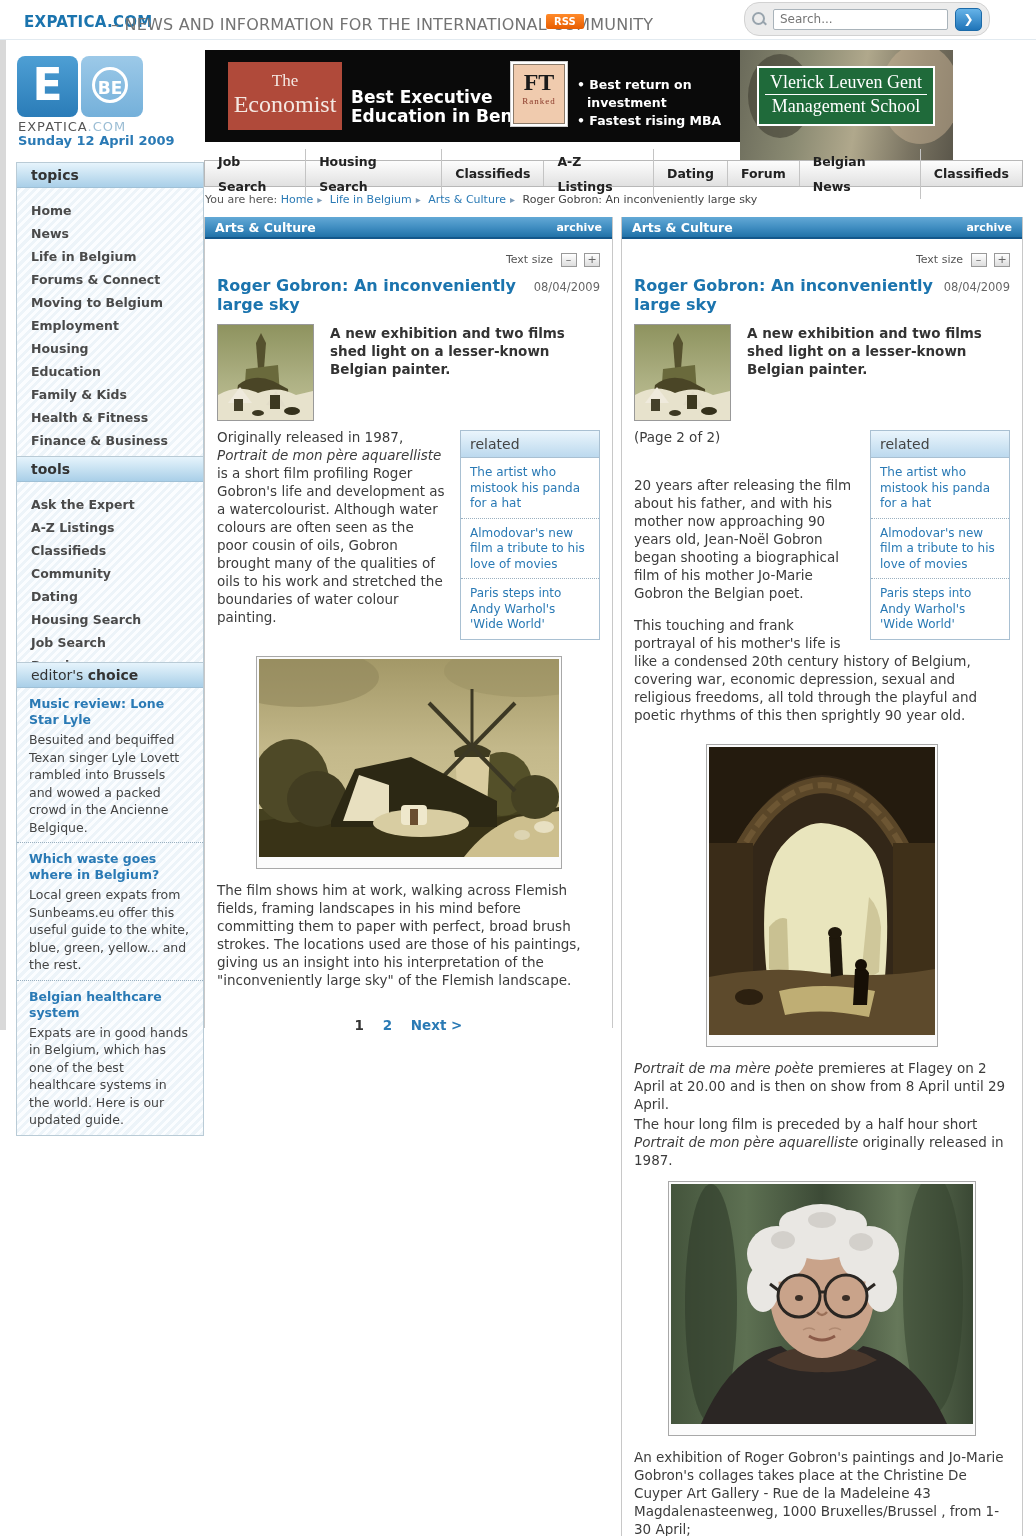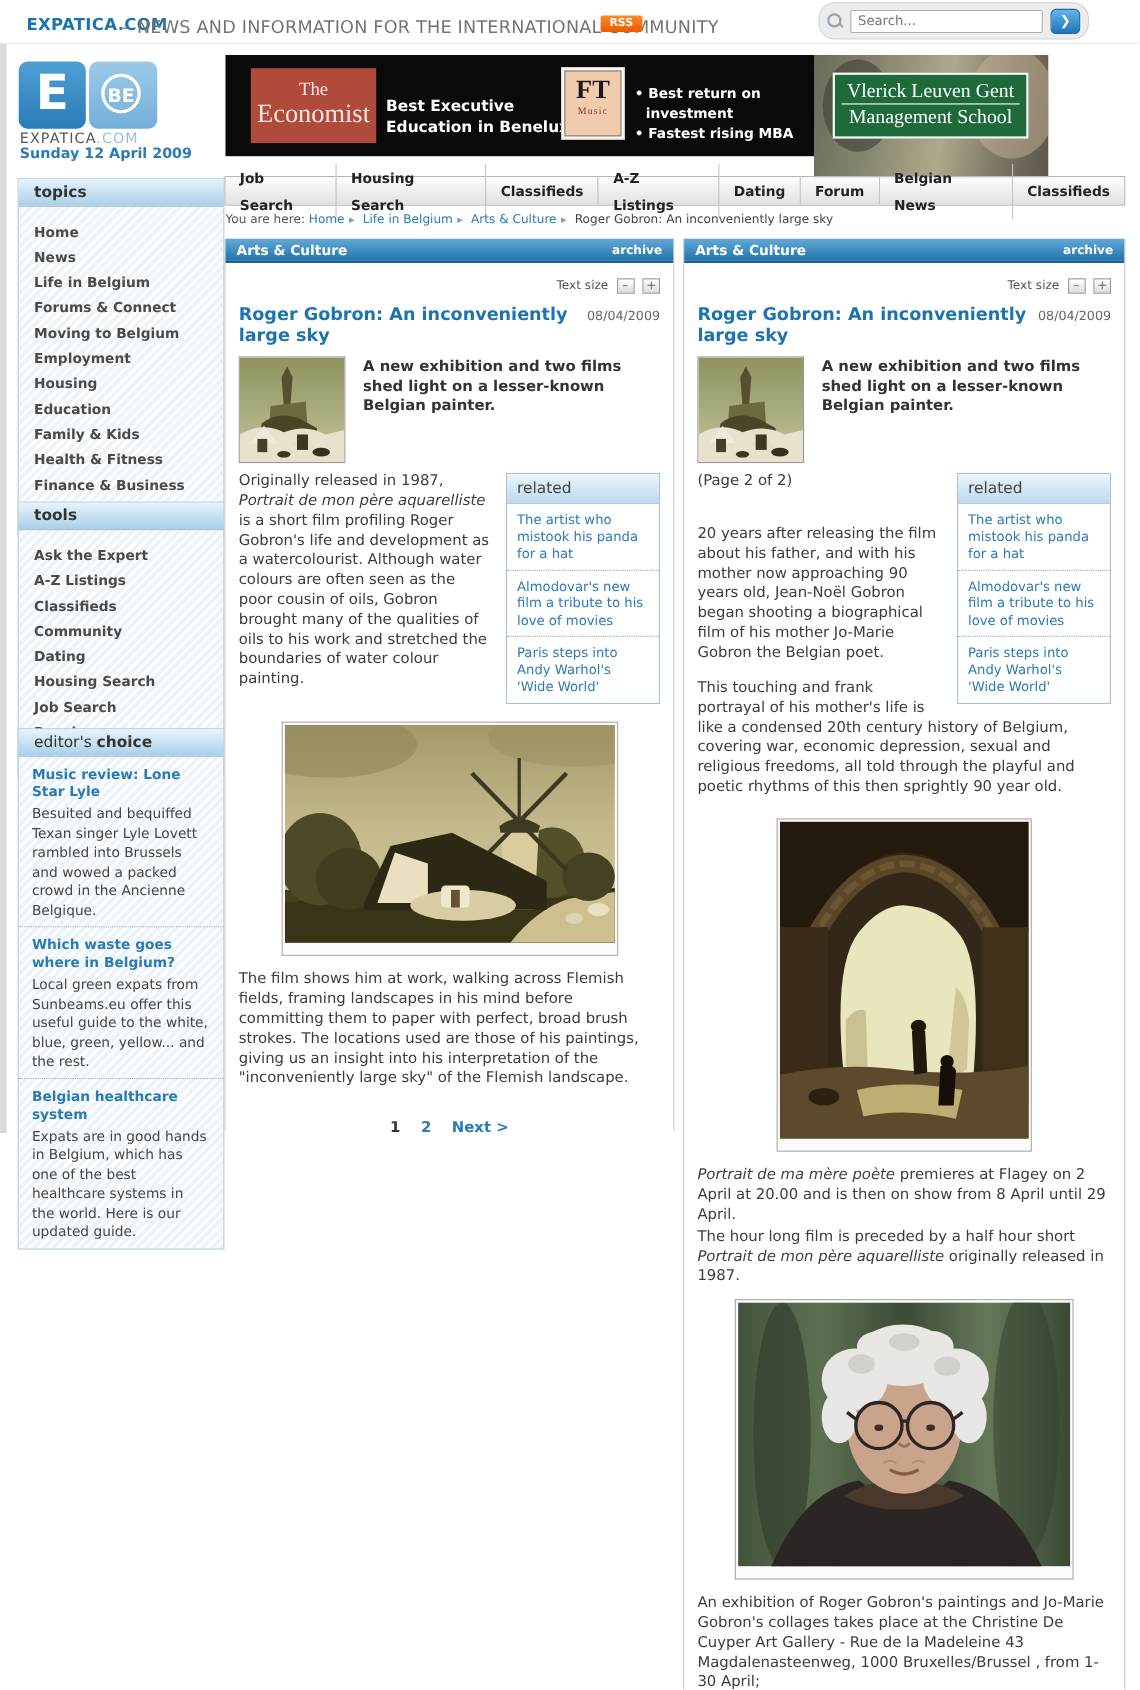--- a/index.html
+++ b/index.html
@@ -29,21 +29,21 @@
   .logo-text { position:absolute; left:18px; top:119px; font-size:13px; letter-spacing:1px; color:#555; }
   .logo-text b { color:#555; font-weight:normal; }
   .logo-text .suffix { color:#9bbdd4; }
   .logo-date { position:absolute; left:18px; top:133px; font-size:13px; font-weight:bold; color:#2a7ab5; }
 
   
   .banner { position:absolute; left:205px; top:50px; width:726px; height:92px; background:#0a0a0a; }
   .econ-box { position:absolute; left:23px; top:12px; width:114px; height:68px; background:#b04a3a; color:#f4e8e2; font-family:"Liberation Serif","DejaVu Serif",serif; text-align:center; }
   .econ-box .l1 { font-size:17px; margin-top:9px; }
   .econ-box .l2 { font-size:24px; line-height:26px; }
-  .banner-cap { position:absolute; left:146px; top:38px; color:#fff; font-weight:bold; font-size:14px; line-height:19px; }
+  .banner-cap { position:absolute; left:146px; top:38px; color:#fff; font-weight:bold; font-size:17px; line-height:19px; }
   .ft-box { position:absolute; left:305px; top:11px; width:58px; height:66px; background:#fff; border:1px solid #cfcfcf; padding:2px; }
   .ft-inner { width:100%; height:100%; background:#f0cbae; border:1px solid #8a7a6a; text-align:center; font-family:"Liberation Serif","DejaVu Serif",serif; }
   .ft-inner .big { font-size:24px; font-weight:bold; color:#1a1a1a; margin-top:4px; }
   .ft-inner .small { font-size:9px; color:#8a3a2a; letter-spacing:1px; }
   .banner-bullets { position:absolute; left:372px; top:26px; color:#fff; font-weight:bold; font-size:12.5px; line-height:18px; }
   .vlerick { position:absolute; left:535px; top:0; width:213px; height:116px; background:linear-gradient(100deg,#6a6a5a 0%,#8a8a72 30%,#b0a88c 55%,#7a7462 80%,#5a564a 100%); overflow:hidden; }
   .vl-blob1 { position:absolute; left:8px; top:4px; width:64px; height:84px; border-radius:50%; background:#3a382e; opacity:.55; }
   .vl-blob2 { position:absolute; left:140px; top:-6px; width:80px; height:100px; border-radius:50%; background:#c8b294; opacity:.5; }
   .vl-box { position:absolute; left:17px; top:16px; width:178px; height:60px; background:#1f6a3a; border:2px solid #fff; color:#fff; text-align:center; font-family:"Liberation Serif","DejaVu Serif",serif; }
   .vl-box .l1 { font-size:18px; margin-top:4px; }
@@ -128,21 +128,21 @@
     <div class="l1">The</div>
     <div class="l2">Economist</div>
   </div>
   <div class="banner-cap">
     <div>Best Executive</div>
     <div>Education in Benelux</div>
   </div>
   <div class="ft-box">
     <div class="ft-inner">
       <div class="big">FT</div>
-      <div class="small">Music</div>
+      <div class="small">Ranked</div>
     </div>
   </div>
   <div class="banner-bullets">
     <div>• Best return on</div>
     <div style="padding-left:10px">investment</div>
     <div>• Fastest rising MBA</div>
   </div>
   <div class="vlerick">
     <div class="vl-blob1"></div>
     <div class="vl-blob2"></div>

